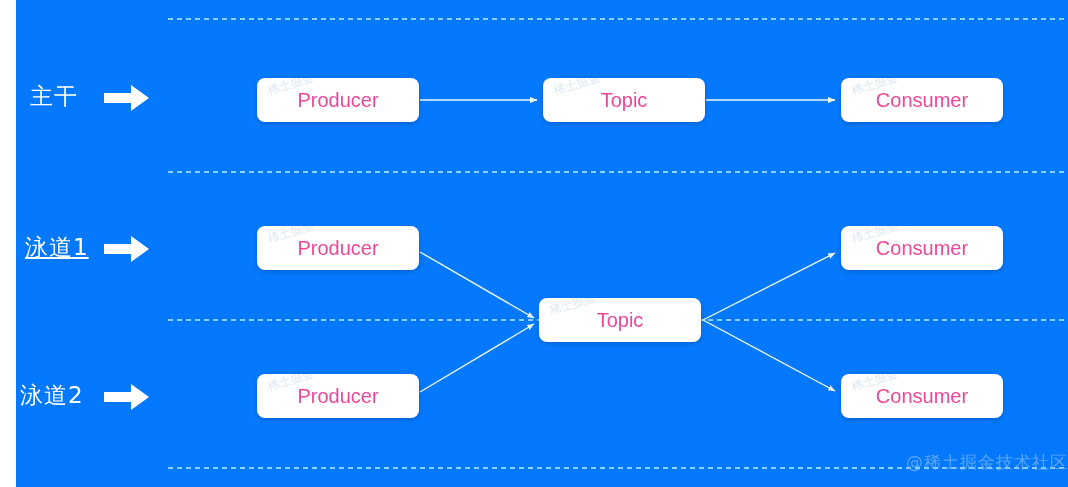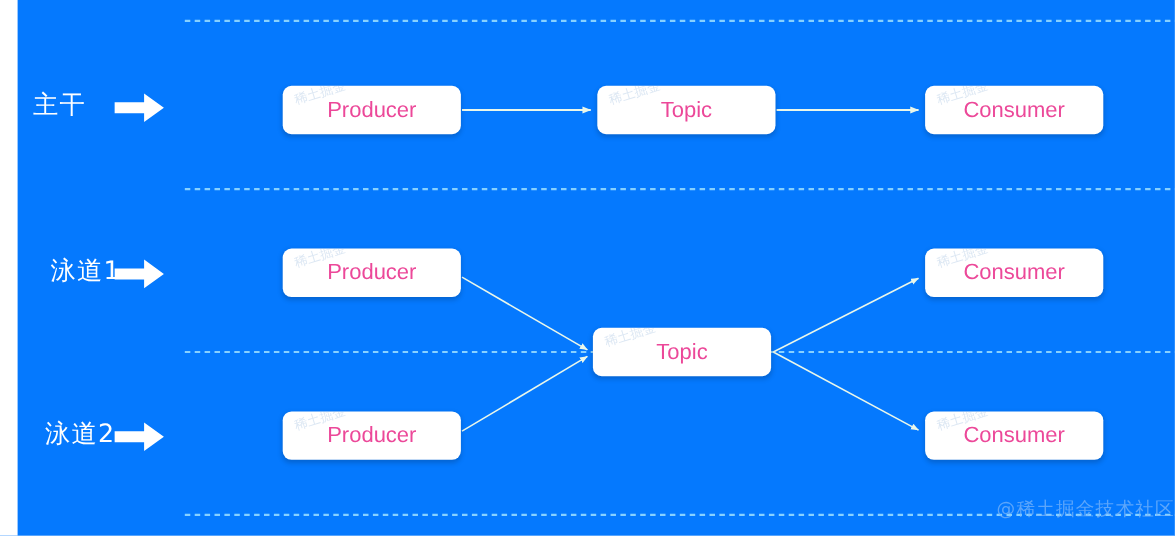--- a/index.html
+++ b/index.html
@@ -109,26 +109,26 @@
       <line x1="687" y1="320" x2="819" y2="253" marker-end="url(#arrowhead-sm)"></line>
       <line x1="687" y1="320" x2="819" y2="391" marker-end="url(#arrowhead-sm)"></line>
     </g>
   </svg>
 
   <div class="lane-label" style="left:14px; top:85px;">主干</div>
   <svg class="lane-arrow" style="left:88px; top:83px;" viewBox="0 0 46 30">
     <path d="M0,10 L27,10 L27,2 L45,15 L27,28 L27,20 L0,20 Z" fill="#ffffff"></path>
   </svg>
 
-  <div class="lane-label" style="left:30px; top:236px;">泳道1</div>
+  <div class="lane-label" style="left:9px; top:236px;text-decoration:underline;">泳道1</div>
   <svg class="lane-arrow" style="left:88px; top:234px;" viewBox="0 0 46 30">
     <path d="M0,10 L27,10 L27,2 L45,15 L27,28 L27,20 L0,20 Z" fill="#ffffff"></path>
   </svg>
 
-  <div class="lane-label" style="left:25px; top:384px;">泳道2</div>
+  <div class="lane-label" style="left:4px; top:384px;">泳道2</div>
   <svg class="lane-arrow" style="left:88px; top:382px;" viewBox="0 0 46 30">
     <path d="M0,10 L27,10 L27,2 L45,15 L27,28 L27,20 L0,20 Z" fill="#ffffff"></path>
   </svg>
 
   <div class="node" style="left:241px; top:78px;">
     <span class="node-watermark">稀土掘金</span>
     <span class="node-label">Producer</span>
   </div>
 
   <div class="node" style="left:527px; top:78px;">

